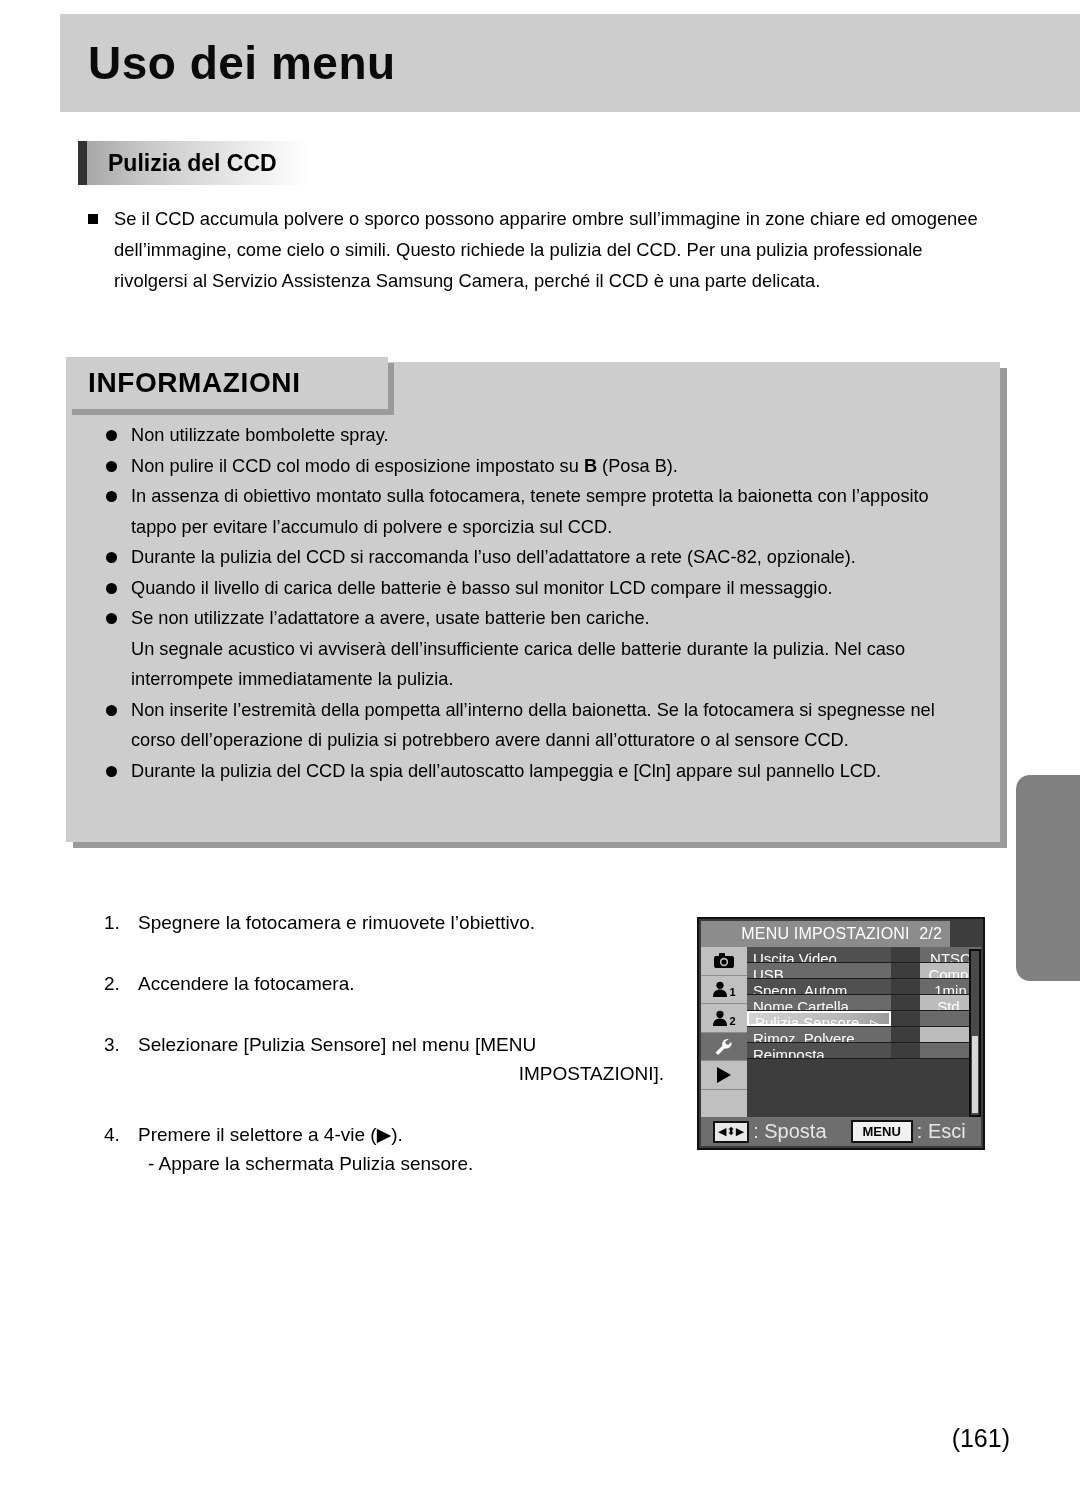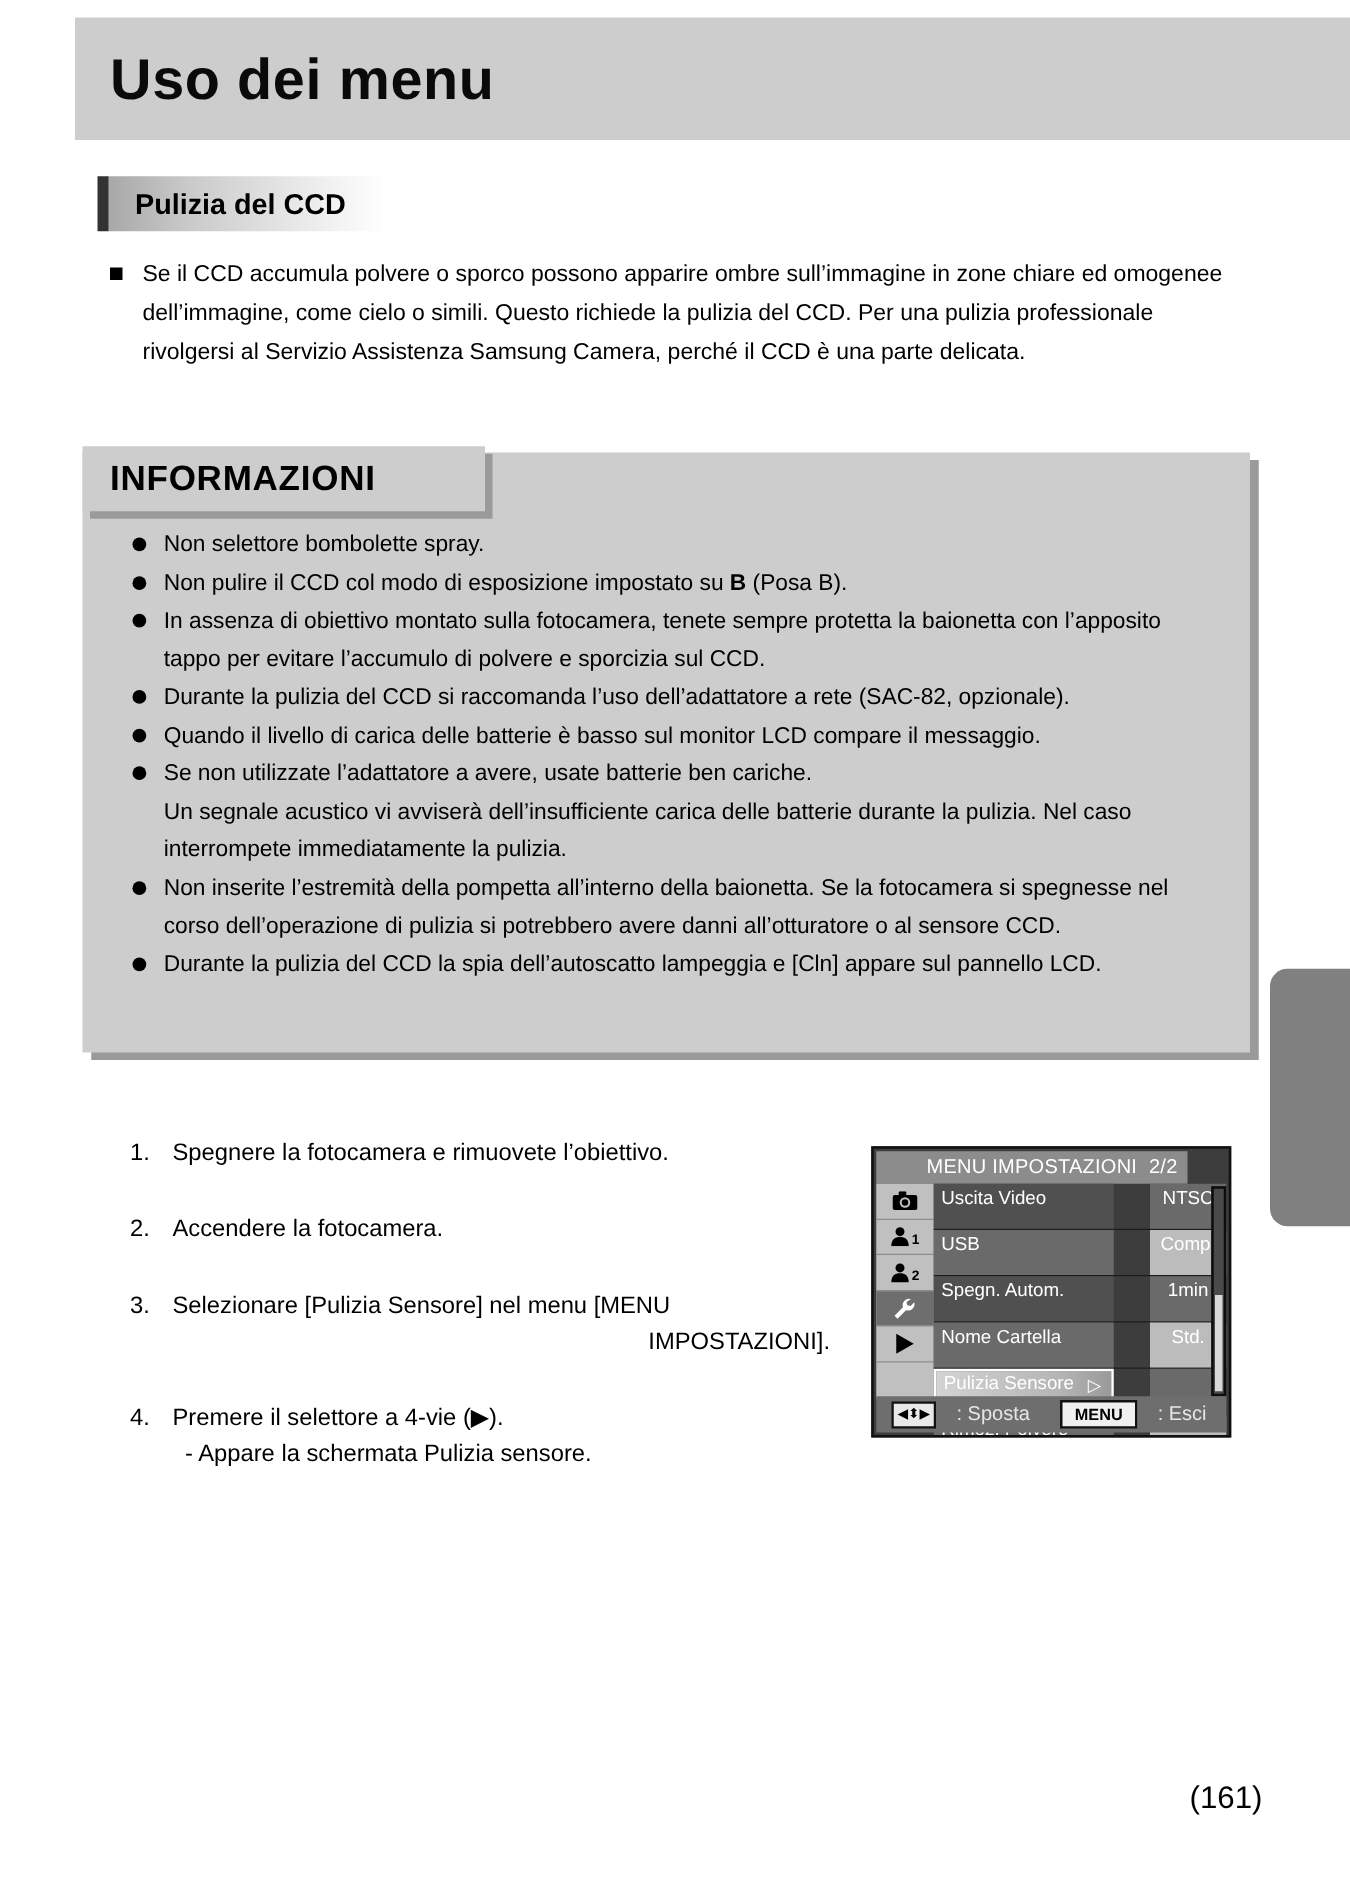--- a/index.html
+++ b/index.html
@@ -281,21 +281,21 @@
   }
   .lcd-rows {
     position: absolute;
     left: 46px;
     top: 0;
     width: 234px;
     height: 172px;
   }
   .lcd-row {
     position: relative;
-    height: 37px;
+    height: 16px;
     display: flex;
     box-sizing: border-box;
     border-bottom: 1px solid #1c1c1c;
     gap: 29px;
   }
   .lcd-row .lbl {
     width: 144px;
     padding-left: 6px;
     font-size: 15px;
     line-height: 24px;
@@ -394,21 +394,21 @@
     background: #f0f0f0;
     color: #000;
     border: 2px solid #111;
     height: 19px;
     padding: 0 10px;
     font-size: 13px;
     font-weight: bold;
     line-height: 1;
     margin: 0 4px 0 24px;
   }
-  .foot-txt { font-size: 16px; margin-left: 12px; }
+  .foot-txt { font-size: 20px; }
 
   
   .page-number {
     position: absolute;
     left: 0;
     top: 1424px;
     width: 1010px;
     text-align: right;
     font-size: 25px;
     color: #000;
@@ -430,21 +430,21 @@
   <span class="intro-bullet"></span>
   <div class="intro-text">Se il CCD accumula polvere o sporco possono apparire ombre sull’immagine in zone chiare ed omogenee dell’immagine, come cielo o simili. Questo richiede la pulizia del CCD. Per una pulizia professionale rivolgersi al Servizio Assistenza Samsung Camera, perché il CCD è una parte delicata.</div>
 </div>
 
 <div class="info-shadow"></div>
 <div class="info-box"></div>
 <div class="info-tag-shadow"></div>
 <div class="info-tag"></div>
 <div class="info-tag-text">INFORMAZIONI</div>
 <div class="info-list" id="info-list">
-    <div class="info-item"><span class="dot"></span><span>Non selettore bombolette spray.</span></div>
+    <div class="info-item"><span class="dot"></span><span>Non utilizzate bombolette spray.</span></div>
     <div class="info-item"><span class="dot"></span><span>Non pulire il CCD col modo di esposizione impostato su </span><span class="bold-b">B</span><span> (Posa B).</span></div>
     <div class="info-item"><span class="dot"></span><span>In assenza di obiettivo montato sulla fotocamera, tenete sempre protetta la baionetta con l’apposito tappo per evitare l’accumulo di polvere e sporcizia sul CCD.</span></div>
     <div class="info-item"><span class="dot"></span><span>Durante la pulizia del CCD si raccomanda l’uso dell’adattatore a rete (SAC-82, opzionale).</span></div>
     <div class="info-item"><span class="dot"></span><span>Quando il livello di carica delle batterie è basso sul monitor LCD compare il messaggio.</span></div>
     <div class="info-item"><span class="dot"></span><span>Se non utilizzate l’adattatore a avere, usate batterie ben cariche.</span><span class="cont">Un segnale acustico vi avviserà dell’insufficiente carica delle batterie durante la pulizia. Nel caso interrompete immediatamente la pulizia.</span></div>
     <div class="info-item"><span class="dot"></span><span>Non inserite l’estremità della pompetta all’interno della baionetta. Se la fotocamera si spegnesse nel corso dell’operazione di pulizia si potrebbero avere danni all’otturatore o al sensore CCD.</span></div>
     <div class="info-item"><span class="dot"></span><span>Durante la pulizia del CCD la spia dell’autoscatto lampeggia e [Cln] appare sul pannello LCD.</span></div>
   </div>
 
 <div class="edge-tab"></div>

